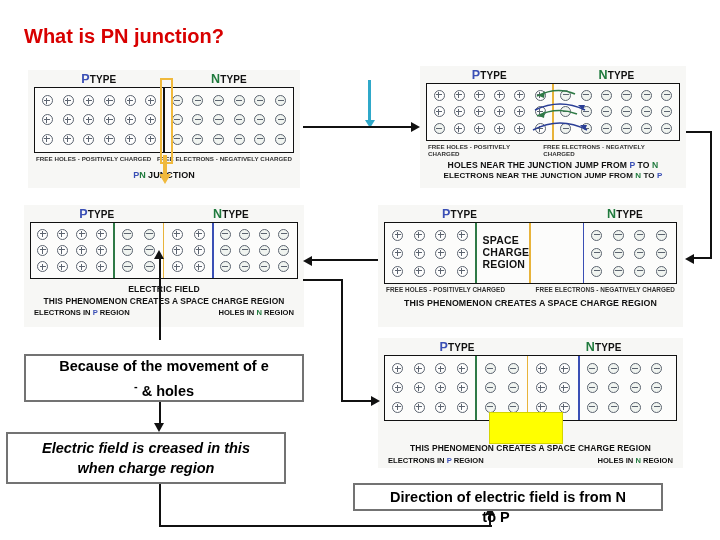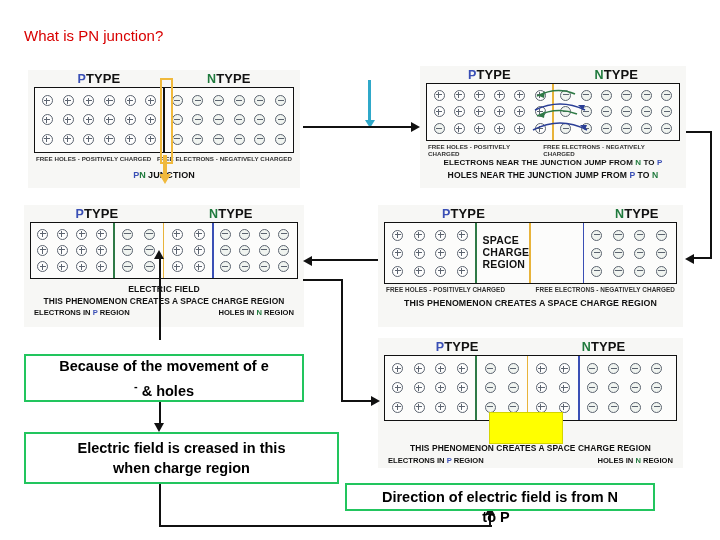--- a/index.html
+++ b/index.html
@@ -5,21 +5,21 @@
   html,body{margin:0;padding:0;}
   body{
     width:720px;height:540px;background:#ffffff;position:relative;overflow:hidden;
     font-family:"Liberation Sans", sans-serif;
   }
   .abs{position:absolute;}
 
   
   #title-main{
     left:24px;top:24px;width:250px;
-    font-size:15px;font-weight:normal;color:#d80000;
+    font-size:20px;font-weight:bold;color:#d80000;
     letter-spacing:0px;line-height:24px;
   }
   #title-sub{
     left:280px;top:32px;width:185px;
     font-size:14.5px;font-weight:bold;color:#1a1a1a;
     line-height:19px;text-align:center;
   }
 
   
   .diagram{
@@ -29,21 +29,21 @@
     overflow:hidden;
   }
   .dg-head{
     display:flex;justify-content:space-around;align-items:flex-end;
     height:13px;margin-bottom:1px;
   }
   .tlab{font-size:10px;font-weight:bold;color:#111;letter-spacing:.2px;white-space:nowrap;}
   .tlab .big{font-size:12.5px;}
   .pblue{color:#3a4fb5;}
   .ngreen{color:#1f7a3d;}
-  .tsm{font-size:13px;text-transform:uppercase;letter-spacing:.1px;}
+  .tsm{font-size:10px;text-transform:uppercase;letter-spacing:.1px;}
 
   .box{
     border:1.6px solid #111;background:#fcfcfb;
     position:relative;box-sizing:border-box;
     display:flex;
   }
   .half{flex:1;display:flex;flex-direction:column;justify-content:space-around;
         padding:3px 2px;box-sizing:border-box;}
   .rowc{display:flex;justify-content:space-around;align-items:center;}
   .chg{
@@ -75,21 +75,21 @@
   .dg-cap{font-size:6.2px;font-weight:bold;color:#333;text-transform:uppercase;
           display:flex;justify-content:space-between;padding:1.5px 2px 0 2px;letter-spacing:.05px;}
   .dg-line{font-size:7.6px;font-weight:bold;color:#111;text-transform:uppercase;
            text-align:center;padding-top:1px;letter-spacing:.1px;}
   .dg-line .cap{font-size:9px;}
   .dg-split{font-size:7.2px;font-weight:bold;color:#111;text-transform:uppercase;
             display:flex;justify-content:space-between;padding:1px 4px 0 4px;}
 
   
   .tbox{
-    border:2px solid #22c55e;background:#ffffff;box-sizing:border-box;
+    border:2px solid #737373;background:#ffffff;box-sizing:border-box;
     display:flex;align-items:center;justify-content:center;text-align:center;
     font-size:14.5px;font-weight:bold;color:#000;line-height:20px;
   }
 
   
   .ln{background:#111;}
   .ln-h{height:2.4px;}
   .ln-v{width:2.4px;}
   .cy{background:#2fa8c9;}
   .arrow{width:0;height:0;}
@@ -259,25 +259,25 @@
       <path d="M62 30 Q42 22 22 32" stroke="#2f7a46" stroke-width="1.6" fill="none"></path>
       <path d="M24 32 l6 -5 l-1 7 z" fill="#2f7a46"></path>
       <path d="M18 46 Q45 32 72 46" stroke="#2a3e96" stroke-width="1.6" fill="none"></path>
       <path d="M70 46 l-5 -5 l7 0 z" fill="#2a3e96"></path>
     </svg>
   </div>
   <div class="dg-cap">
     <span>Free Holes - Positively charged</span>
     <span>Free Electrons - Negatively charged</span>
   </div>
+  <div class="dg-line" style="font-size:8.6px;padding-top:3px;">
+    <span>HOLES NEAR THE JUNCTION JUMP FROM </span><span class="pblue">P</span><span> TO </span><span class="ngreen">N</span>
+  </div>
   <div class="dg-line" style="font-size:8px;">
     <span>ELECTRONS NEAR THE JUNCTION  JUMP FROM </span><span class="ngreen">N</span><span> TO </span><span class="pblue">P</span>
-  </div>
-  <div class="dg-line" style="font-size:8.6px;padding-top:3px;">
-    <span>HOLES NEAR THE JUNCTION JUMP FROM </span><span class="pblue">P</span><span> TO </span><span class="ngreen">N</span>
   </div>
 </div>
 
 <div class="abs diagram" style="left:378px;top:205px;width:305px;height:122px;">
   <div class="dg-head" style="justify-content:flex-start;">
     <div class="tlab" style="margin-left:58px;">
       <span class="big pblue">P</span><span class="tsm">TYPE</span>
     </div>
     <div class="tlab" style="margin-left:130px;">
       <span class="big ngreen">N</span><span class="tsm">TYPE</span>
@@ -546,28 +546,28 @@
   <div>
     <span>Because of the movement of e</span><br>
     <span style="font-size:11px;vertical-align:super;">-</span>
     <span>&amp; holes</span>
   </div>
 </div>
 
 <div class="abs ln ln-v" style="left:159px;top:402px;height:24px;"></div>
 <div class="abs arrow ar-d" style="left:154px;top:423px;"></div>
 
-<div class="abs tbox" style="left:24px;top:432px;width:315px;height:52px;">
+<div class="abs tbox" style="left:6px;top:432px;width:280px;height:52px;font-style:italic;">
   <div>
     <span>Electric field is creased in this</span><br>
     <span>when charge region</span>
   </div>
 </div>
 
 <div class="abs ln ln-v" style="left:159px;top:484px;height:43px;"></div>
 <div class="abs ln ln-h" style="left:159px;top:524.6px;width:333px;"></div>
 <div class="abs ln ln-v" style="left:489px;top:513px;height:14px;"></div>
 <div class="abs arrow ar-u" style="left:485px;top:506px;"></div>
 
-<div class="abs tbox" style="left:345px;top:483px;width:310px;height:28px;">
+<div class="abs tbox" style="left:353px;top:483px;width:310px;height:28px;">
   <span>Direction of electric field is from N</span>
 </div>
 <div class="abs" style="left:341px;top:509px;width:310px;text-align:center;font-size:14.5px;font-weight:bold;color:#000;">to P</div>
 
 </body></html>

